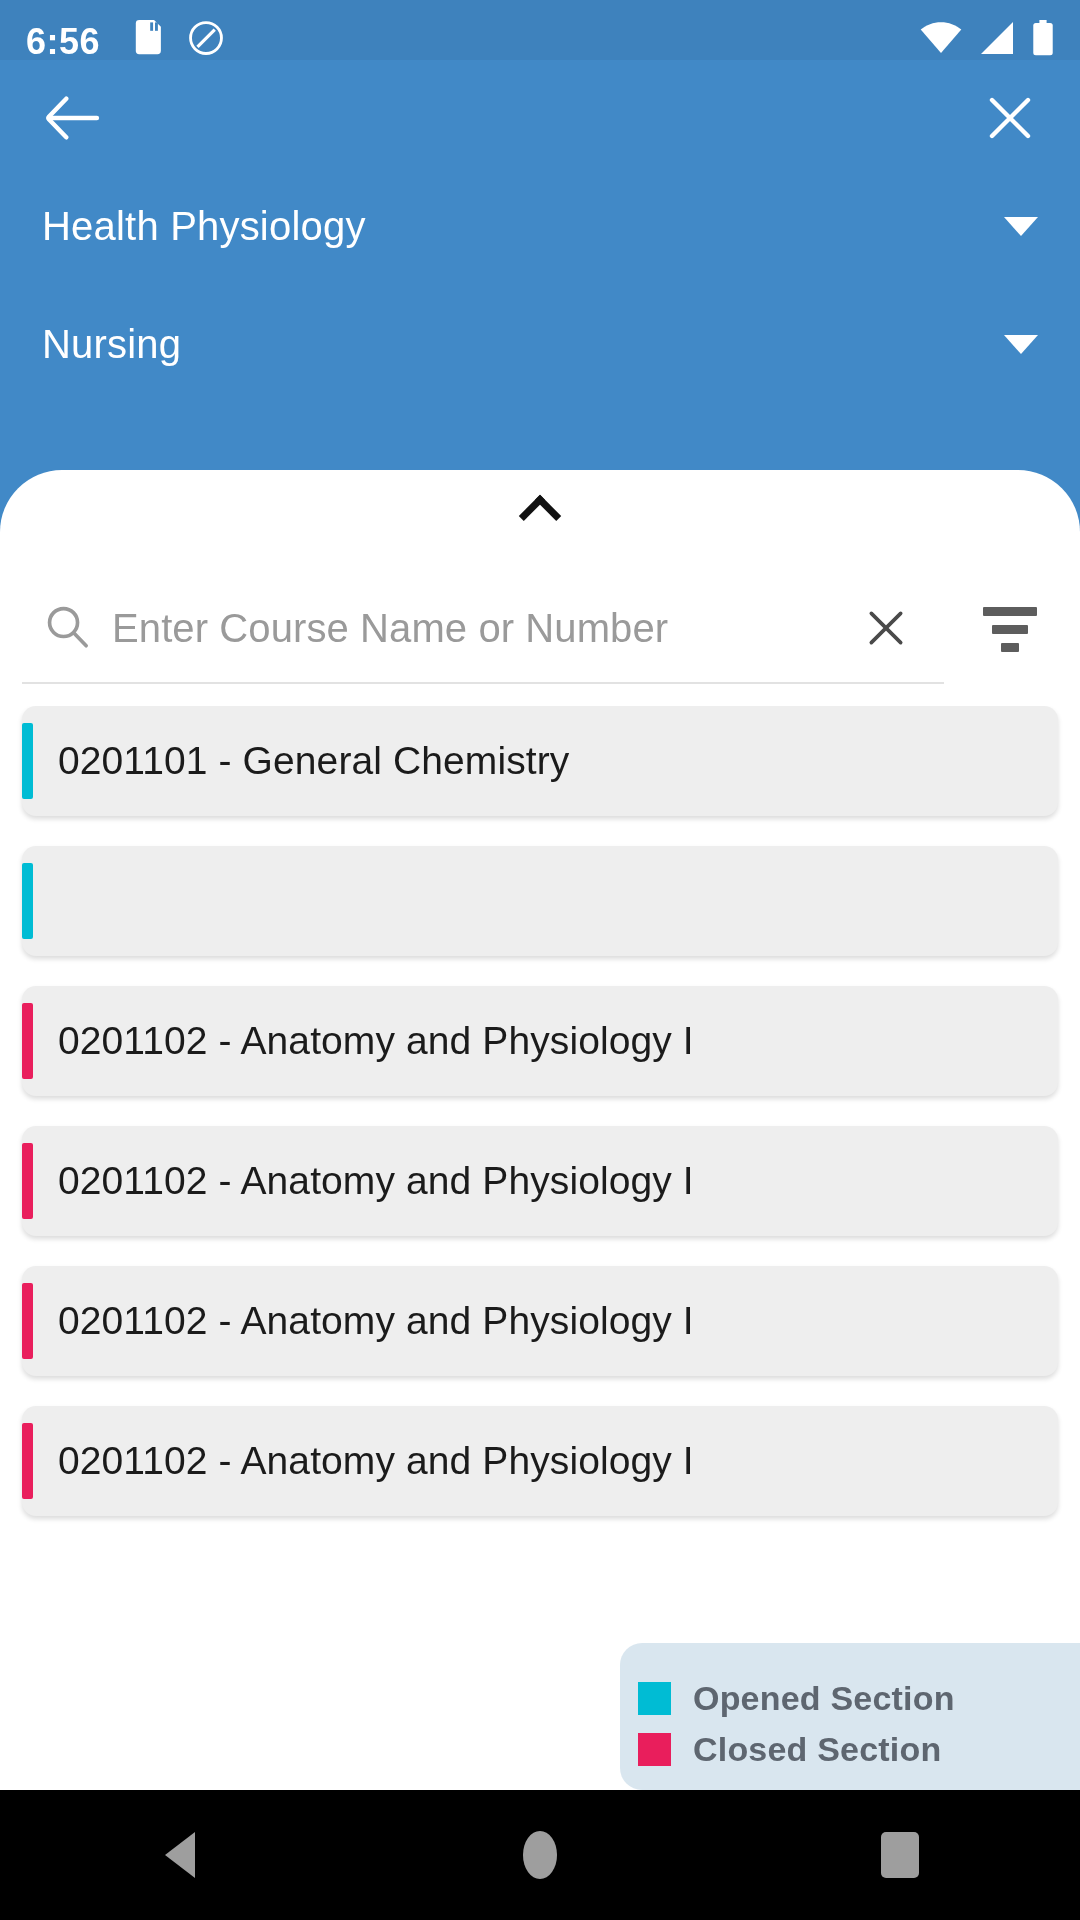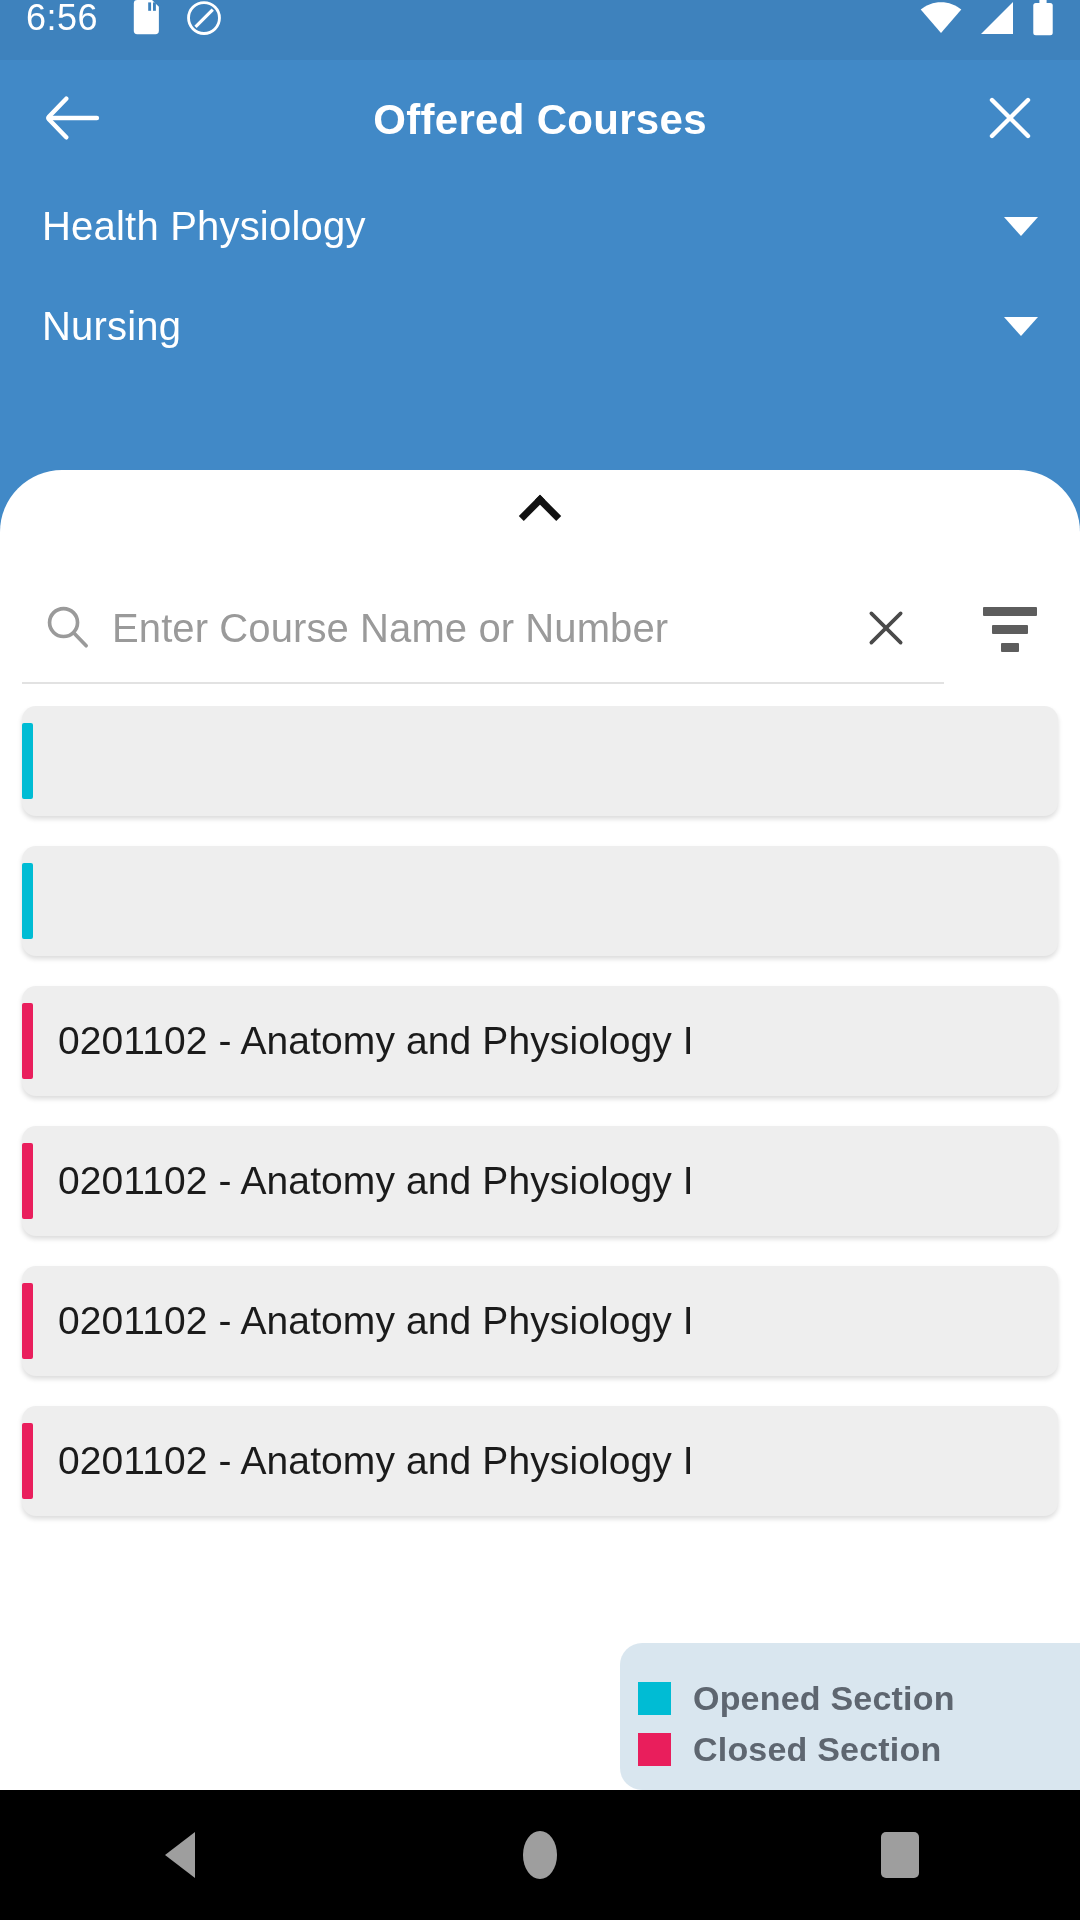--- a/index.html
+++ b/index.html
@@ -14,23 +14,24 @@
     width:1080px; height:1920px;
     background:#4189c7;
     overflow:hidden;
   }
 
   
   #statusbar {
     position:absolute; top:0; left:0;
     width:1080px; height:60px;
     background:#3e82bd;
-    display:flex; align-items:flex-start;
+    display:flex; align-items:flex-end;
     padding:0 26px;
     color:#ffffff;
+    font-weight:bold;
   }
   #clock { font-size:36px; letter-spacing:.5px; line-height:1; }
   .sb-icons-left { display:flex; align-items:center; gap:24px; margin-left:34px; }
   .sb-icons-right { margin-left:auto; display:flex; align-items:center; gap:16px; }
 
   
   #appbar {
     position:absolute; top:60px; left:0;
     width:1080px; height:120px;
     display:flex; align-items:center;
@@ -45,21 +46,21 @@
   #close-btn { margin-left:auto; }
 
   
   .dropdown {
     position:absolute; left:0; width:1080px; height:72px;
     display:flex; align-items:center;
     padding:0 42px;
     cursor:pointer;
   }
   #dd-college { top:190px; }
-  #dd-dept    { top:290px; }
+  #dd-dept    { top:308px; }
   .dropdown .dd-label {
     color:#ffffff; font-size:40px; font-weight:400; letter-spacing:.2px;
   }
   .dropdown .caret {
     margin-left:auto;
     width:0; height:0;
     border-left:17px solid transparent;
     border-right:17px solid transparent;
     border-top:19px solid #ffffff;
   }
@@ -225,21 +226,20 @@
 
   <div id="appbar">
     <div class="bar-btn" id="back-btn">
       <span>
         <svg width="54" height="44" viewBox="0 0 28 22">
             <path d="M10.5 1 1.6 10.2a1.2 1.2 0 0 0 0 1.6L10.5 21" fill="none" stroke="#fff" stroke-width="2.3" stroke-linecap="round" stroke-linejoin="round"></path>
             <path d="M1.4 11h25" fill="none" stroke="#fff" stroke-width="2.3" stroke-linecap="round"></path>
           </svg>
       </span>
     </div>
-    <div id="appbar-title">Offered Courses</div>
     <div class="bar-btn" id="close-btn">
       <span>
         <svg width="48" height="48" viewBox="0 0 24 24">
             <path d="M3 3 21 21M21 3 3 21" stroke="#fff" stroke-width="2.2" stroke-linecap="round"></path>
           </svg>
       </span>
     </div>
   </div>
 
   <div class="dropdown" id="dd-college">
@@ -276,20 +276,21 @@
       <div id="filter-btn">
         <i></i>
         <i></i>
         <i></i>
       </div>
     </div>
 
     <div id="course-list">
         <div class="course-card">
           <span class="course-accent" style="background: rgb(0, 188, 212);"></span>
+          <span class="course-title">0201101 - General Chemistry</span>
         </div>
         <div class="course-card">
           <span class="course-accent" style="background: rgb(0, 188, 212);"></span>
         </div>
         <div class="course-card">
           <span class="course-accent" style="background: rgb(233, 30, 92);"></span>
           <span class="course-title">0201102 - Anatomy and Physiology I</span>
         </div>
         <div class="course-card">
           <span class="course-accent" style="background: rgb(233, 30, 92);"></span>

